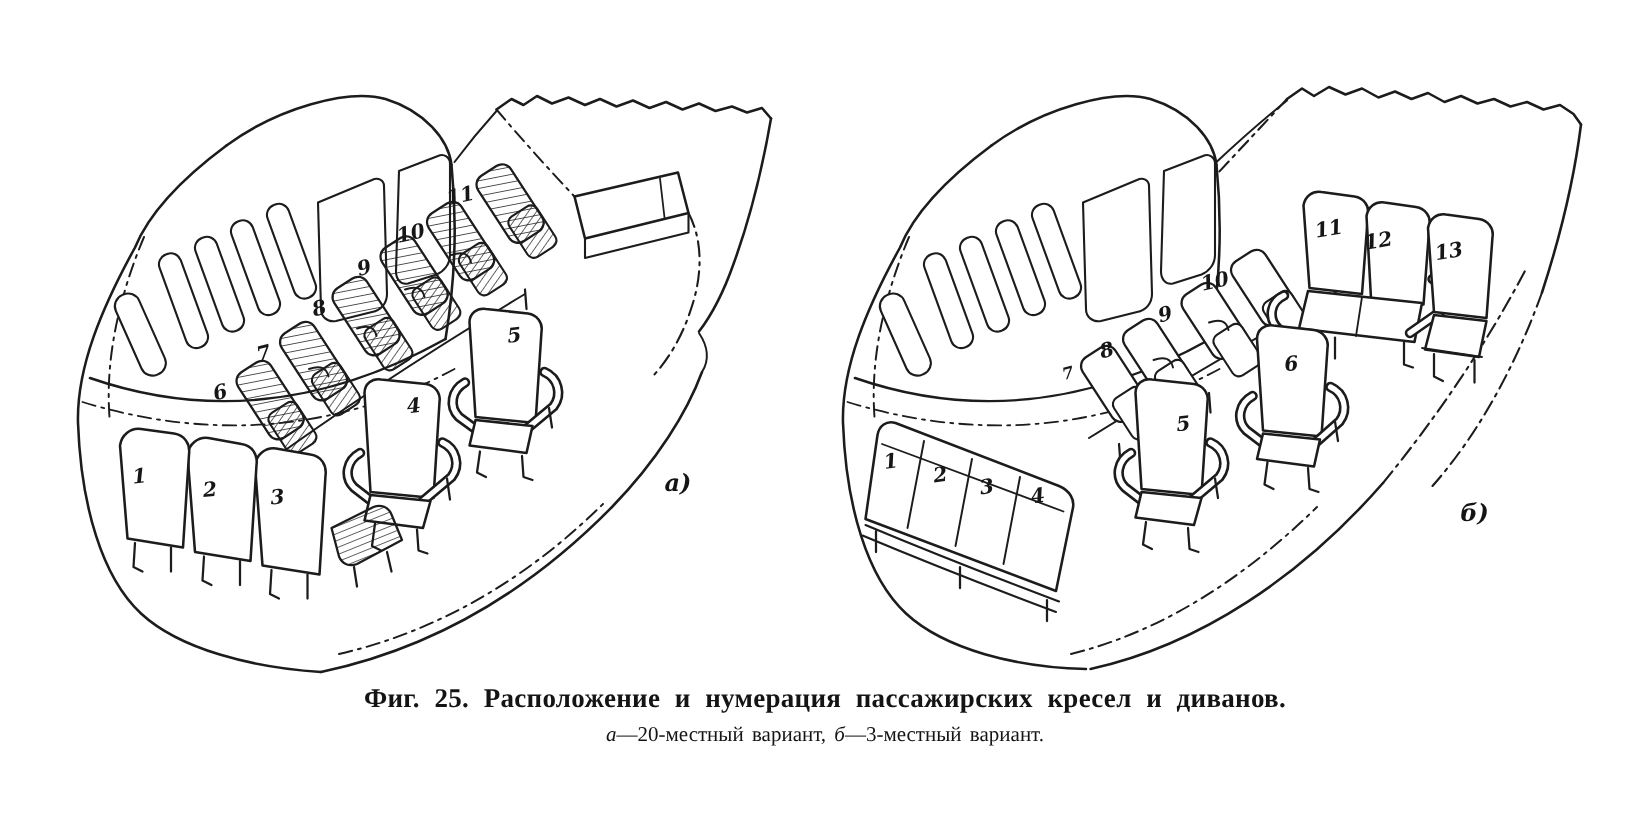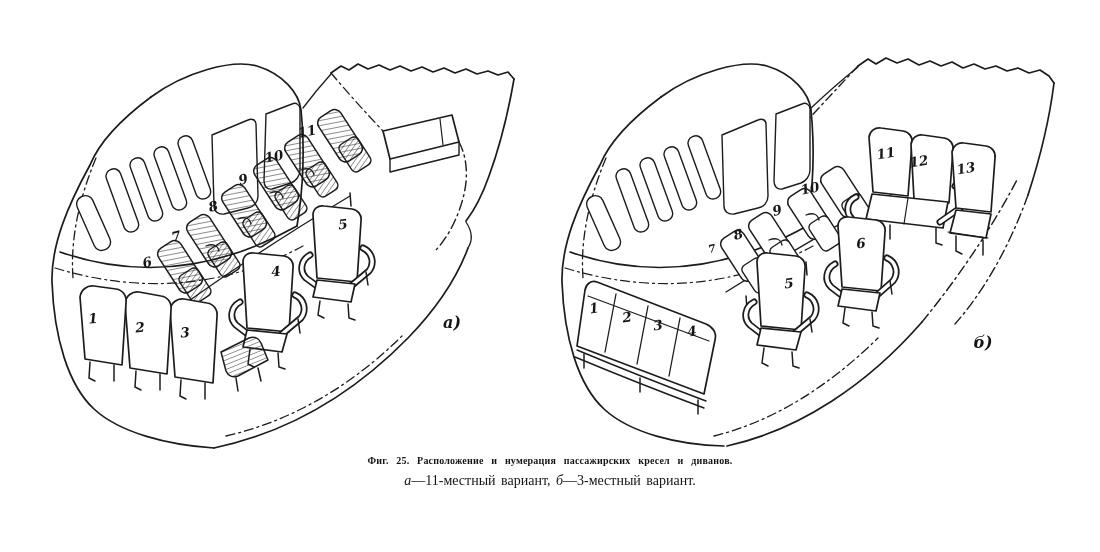--- a/index.html
+++ b/index.html
@@ -11,21 +11,21 @@
   .num {
     position:absolute; transform:translate(-50%,-50%) rotate(var(--r,-8deg));
     font:italic 700 13.5px "DejaVu Serif",serif; color:#161616; white-space:nowrap;
   }
   .num.small { font-size:11px; }
   .variant {
     position:absolute; transform:translate(-50%,-50%);
     font:italic 700 16px "DejaVu Serif",serif; color:#141414;
   }
   .caption { position:absolute; left:0; right:0; top:455px; text-align:center; color:#141414; }
-  .cap1 { font-weight:700; font-size:10px; letter-spacing:.2px; word-spacing:5px; }
+  .cap1 { font-weight:700; font-size:18px; letter-spacing:.2px; word-spacing:5px; }
   .cap2 { font-size:14px; margin-top:7px; word-spacing:2px; }
   .cap2 i { font-style:italic; font-weight:400; }
 </style>
 </head>
 <body>
 
 <div class="canvas">
 
   <svg class="art" width="1100" height="552" viewBox="0 0 1100 552" stroke="#1c1c1c" fill="none" stroke-width="1.7" stroke-linecap="round" stroke-linejoin="round">
     <defs>
@@ -273,16 +273,16 @@
   <span class="num" style="left:738px;top:234px;--r:-14deg">8</span>
   <span class="num" style="left:777px;top:210px;--r:-14deg">9</span>
   <span class="num" style="left:810px;top:188px;--r:-12deg">10</span>
   <span class="num" style="left:886px;top:153px;--r:-10deg">11</span>
   <span class="num" style="left:919px;top:161px;--r:-10deg">12</span>
   <span class="num" style="left:966px;top:168px;--r:-10deg">13</span>
   <span class="variant" style="left:983px;top:342px">б)</span>
 
   <div class="caption">
     <div class="cap1">Фиг. 25. Расположение и нумерация пассажирских кресел и диванов.</div>
-    <div class="cap2"><i>а</i><span>—11-местный вариант, </span><i>б</i><span>—3-местный вариант.</span></div>
+    <div class="cap2"><i>а</i><span>—20-местный вариант, </span><i>б</i><span>—3-местный вариант.</span></div>
   </div>
 
 </div>
 
 </body></html>

